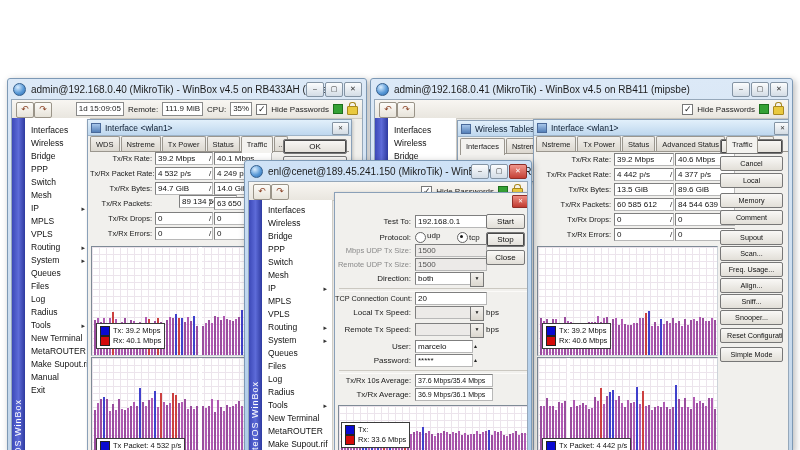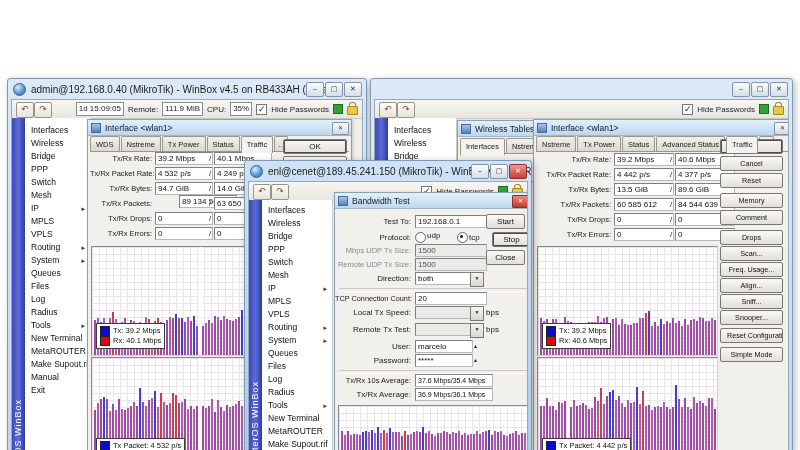--- a/index.html
+++ b/index.html
@@ -360,20 +360,24 @@
         <span class="fld" style="left:126px;top:92px;width:52px;">0</span>
         <span class="lbl" style="left:2px;width:62px;top:107px;font-size:7.5px;">Tx/Rx Errors:</span>
         <span class="fld" style="left:67px;top:107px;width:52px;">0</span>
         <span class="slash" style="left:121px;top:107px;">/</span>
         <span class="fld" style="left:126px;top:107px;width:52px;">0</span>
       </div>
   </div>
 </div>
 
 <div class="window" style="left:370px;top:78px;width:421px;height:372px;z-index:11;">
+  <div class="titlebar">
+    <span class="wicon"></span>
+    <span class="wtitle">admin@192.168.0.41 (MikroTik) - WinBox v4.5 on RB411 (mipsbe)</span>
+  </div>
   <div class="wbtns">
     <span class="wbtn">–</span>
     <span class="wbtn">▢</span>
     <span class="wbtn">✕</span>
   </div>
   <div class="winbody">
     <div class="toolbar">
       <span class="tbtn" style="left:4px;">↶</span>
       <span class="tbtn" style="left:22px;">↷</span>
       <div class="tright">
@@ -567,24 +571,24 @@
         <span class="lbl" style="left:2px;width:75px;top:93px;font-size:7.5px;">Tx/Rx Drops:</span>
         <span class="fld" style="left:80px;top:93px;width:54px;">0</span>
         <span class="slash" style="left:136px;top:93px;">/</span>
         <span class="fld" style="left:141px;top:93px;width:54px;">0</span>
         <span class="lbl" style="left:2px;width:75px;top:108px;font-size:7.5px;">Tx/Rx Errors:</span>
         <span class="fld" style="left:80px;top:108px;width:54px;">0</span>
         <span class="slash" style="left:136px;top:108px;">/</span>
         <span class="fld" style="left:141px;top:108px;width:54px;">0</span>
         <button class="btn small focus" style="left:186px;top:19px;width:63px;height:15px;">OK</button>
         <button class="btn small" style="left:186px;top:36px;width:63px;height:15px;">Cancel</button>
-        <button class="btn small" style="left:186px;top:53px;width:63px;height:15px;">Reset</button>
+        <button class="btn small" style="left:186px;top:53px;width:63px;height:15px;">Local</button>
         <button class="btn small" style="left:186px;top:73px;width:63px;height:15px;">Memory</button>
         <button class="btn small" style="left:186px;top:90px;width:63px;height:15px;">Comment</button>
-        <button class="btn small" style="left:186px;top:110px;width:63px;height:15px;">Drops</button>
+        <button class="btn small" style="left:186px;top:110px;width:63px;height:15px;">Supout</button>
         <button class="btn small" style="left:186px;top:126px;width:63px;height:15px;">Scan...</button>
         <button class="btn small" style="left:186px;top:142px;width:63px;height:15px;">Freq. Usage...</button>
         <button class="btn small" style="left:186px;top:158px;width:63px;height:15px;">Align...</button>
         <button class="btn small" style="left:186px;top:174px;width:63px;height:15px;">Sniff...</button>
         <button class="btn small" style="left:186px;top:190px;width:63px;height:15px;">Snooper...</button>
         <button class="btn small" style="left:186px;top:208px;width:63px;height:15px;">Reset Configuration</button>
         <button class="btn small" style="left:186px;top:227px;width:63px;height:15px;">Simple Mode</button>
       </div>
   </div>
 </div>
@@ -629,36 +633,32 @@
         <div class="sb-item"><span>Files</span></div>
         <div class="sb-item"><span>Log</span></div>
         <div class="sb-item"><span>Radius</span></div>
         <div class="sb-item"><span>Tools</span><span class="sb-arrow">▸</span></div>
         <div class="sb-item"><span>New Terminal</span></div>
         <div class="sb-item"><span>MetaROUTER</span></div>
         <div class="sb-item"><span>Make Supout.rif</span></div>
       </div>
 
     <div class="mdi" style="left:85px;top:10px;width:196px;height:260px;">
-      <div class="mdi-title">
-        <span class="micon"></span>
-        <span class="mtitle">Bandwidth Test</span>
-      </div>
       <span class="mclose red">✕</span>
 
       <span class="lbl" style="left:0;width:76px;top:22px;">Test To:</span>
       <span class="fld" style="left:80px;top:22px;width:66px;">192.168.0.1</span>
       <button class="btn" style="left:151px;top:21px;width:39px;height:15px;">Start</button>
 
       <span class="lbl" style="left:0;width:76px;top:38px;">Protocol:</span>
       <span class="radio" style="left:80px;top:39px;"></span>
       <span class="rlabel" style="left:92px;top:37px;">udp</span>
       <span class="radio sel" style="left:122px;top:39px;"></span>
       <span class="rlabel" style="left:134px;top:39px;">tcp</span>
-      <button class="btn focus" style="left:151px;top:39px;width:39px;height:15px;margin-left:6px;">Stop</button>
+      <button class="btn focus" style="left:151px;top:39px;width:39px;height:15px;">Stop</button>
 
       <span class="lbl dis" style="left:0;width:76px;top:51px;font-size:7.5px;">Mbps UDP Tx Size:</span>
       <span class="fld dis" style="left:80px;top:51px;width:66px;">1500</span>
 
       <span class="lbl dis" style="left:0;width:76px;top:65px;font-size:7.5px;">Remote UDP Tx Size:</span>
       <span class="fld dis" style="left:80px;top:65px;width:66px;">1500</span>
       <button class="btn" style="left:151px;top:57px;width:39px;height:15px;">Close</button>
 
       <span class="lbl" style="left:0;width:76px;top:79px;">Direction:</span>
       <span class="fld" style="left:80px;top:79px;width:52px;">both</span>
@@ -667,21 +667,21 @@
       <div class="sep" style="top:95px;"></div>
 
       <span class="lbl" style="left:0;width:76px;top:99px;font-size:7.3px;">TCP Connection Count:</span>
       <span class="fld" style="left:80px;top:99px;width:66px;">20</span>
 
       <span class="lbl" style="left:0;width:76px;top:113px;">Local Tx Speed:</span>
       <span class="fld dis" style="left:80px;top:113px;width:52px;"></span>
       <span class="dd" style="left:135px;top:113px;">▼</span>
       <span class="unit" style="left:151px;top:113px;">bps</span>
 
-      <span class="lbl" style="left:0;width:76px;top:130px;">Remote Tx Test:</span>
+      <span class="lbl" style="left:0;width:76px;top:130px;">Remote Tx Speed:</span>
       <span class="fld dis" style="left:80px;top:130px;width:52px;"></span>
       <span class="dd" style="left:135px;top:130px;">▼</span>
       <span class="unit" style="left:151px;top:130px;">bps</span>
 
       <span class="lbl" style="left:0;width:76px;top:147px;">User:</span>
       <span class="fld" style="left:80px;top:147px;width:52px;">marcelo</span>
       <span class="spin" style="left:139px;top:147px;">▴</span>
 
       <span class="lbl" style="left:0;width:76px;top:161px;">Password:</span>
       <span class="fld" style="left:80px;top:161px;width:52px;">*****</span>
@@ -752,16 +752,26 @@
           <div class="bar" style="left: 158px; height: 20px; background: rgb(154, 77, 158);"></div>
           <div class="bar" style="left: 161px; height: 21px; background: rgb(176, 90, 179);"></div>
           <div class="bar" style="left: 164px; height: 17px; background: rgb(154, 77, 158);"></div>
           <div class="bar" style="left: 167px; height: 16px; background: rgb(176, 90, 179);"></div>
           <div class="bar" style="left: 170px; height: 18px; background: rgb(154, 77, 158);"></div>
           <div class="bar" style="left: 173px; height: 19px; background: rgb(176, 90, 179);"></div>
           <div class="bar" style="left: 176px; height: 21px; background: rgb(154, 77, 158);"></div>
           <div class="bar" style="left: 179px; height: 17px; background: rgb(176, 90, 179);"></div>
           <div class="bar" style="left: 182px; height: 19px; background: rgb(154, 77, 158);"></div>
           <div class="bar" style="left: 185px; height: 19px; background: rgb(176, 90, 179);"></div>
+          <div class="legend" style="left:2px;top:16px;">
+          <div class="lrow">
+              <span class="lsq" style="background:#0a0ad0;"></span>
+              <span>Tx:</span>
+            </div>
+          <div class="lrow">
+              <span class="lsq" style="background:#d40a0a;"></span>
+              <span>Rx:  33.6 Mbps</span>
+            </div>
+        </div>
         </div>
     </div>
   </div>
 </div>
 
 </body></html>

